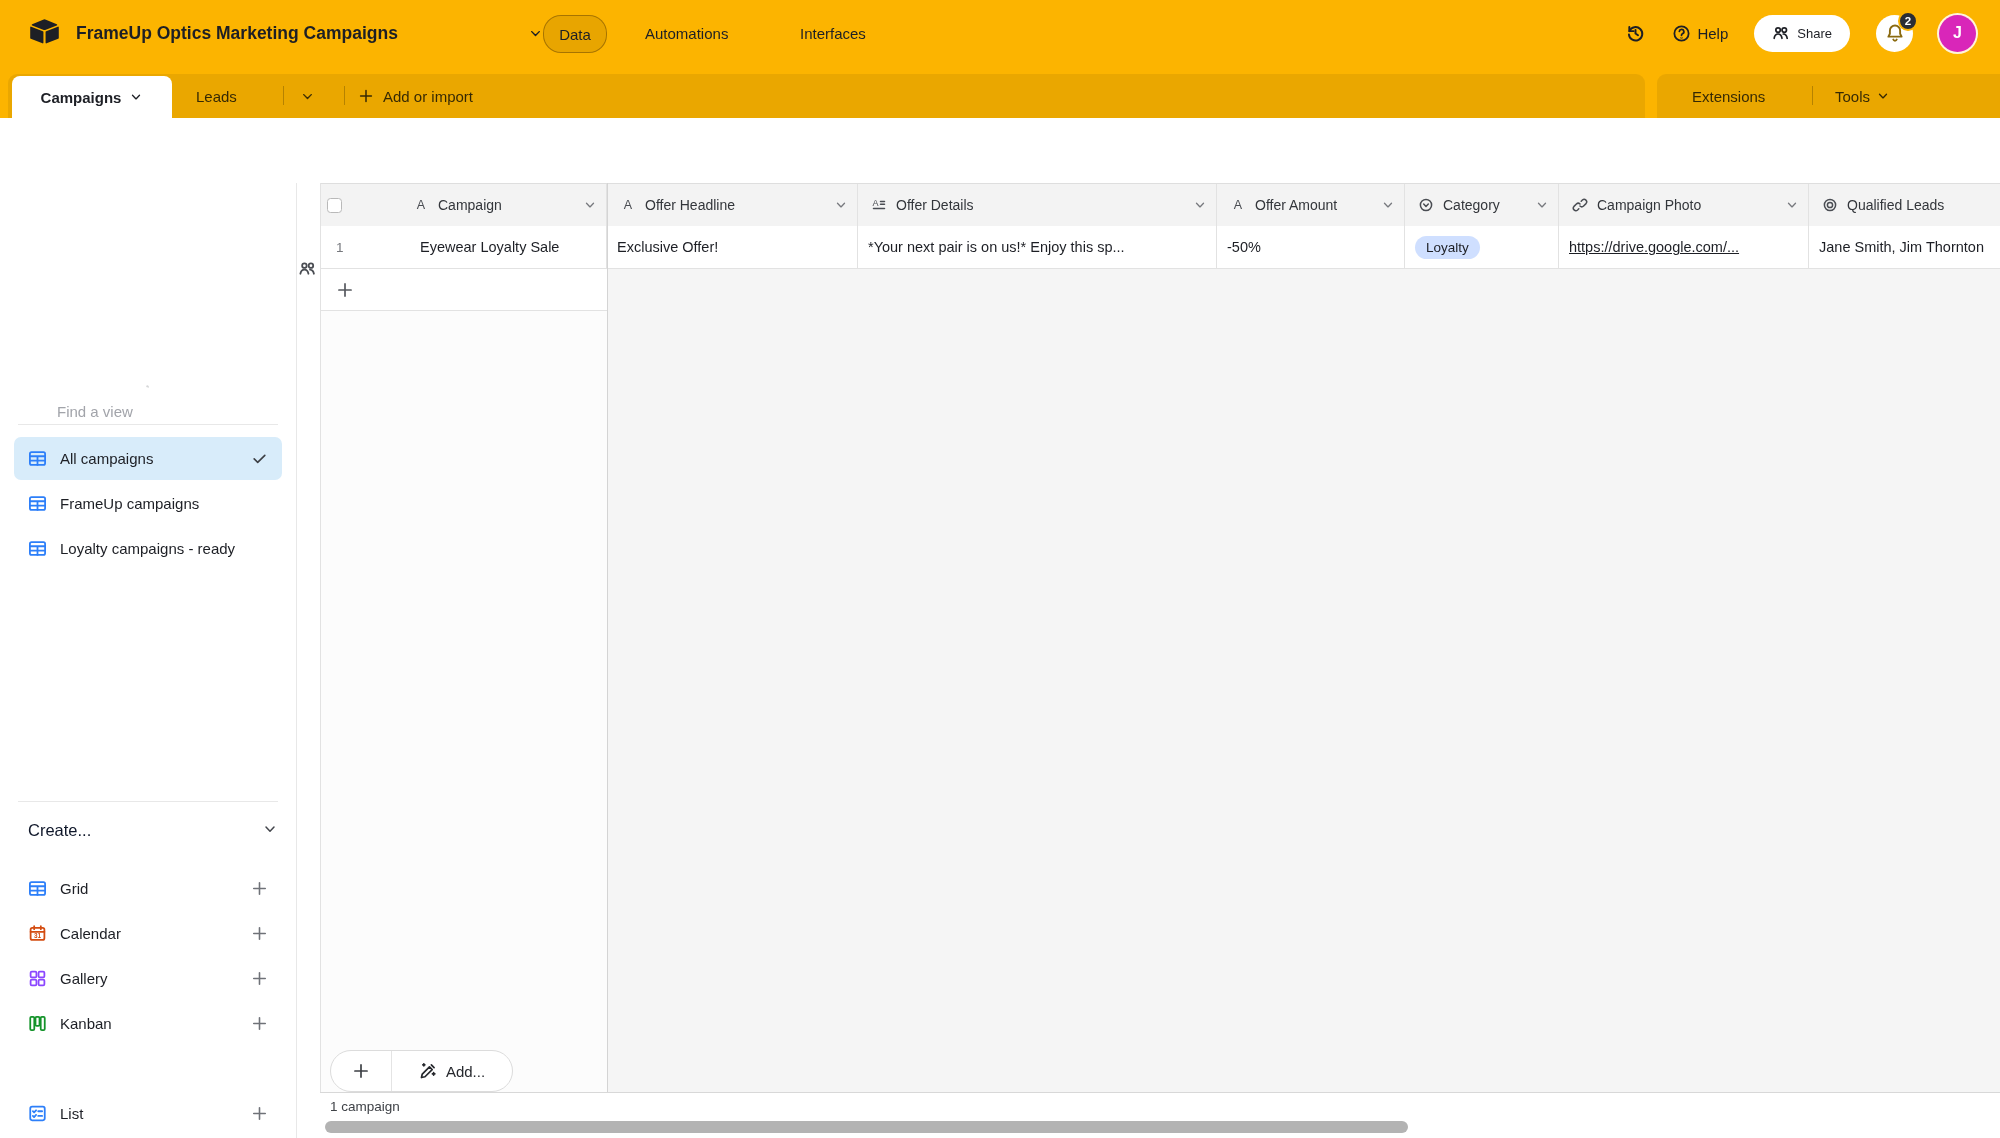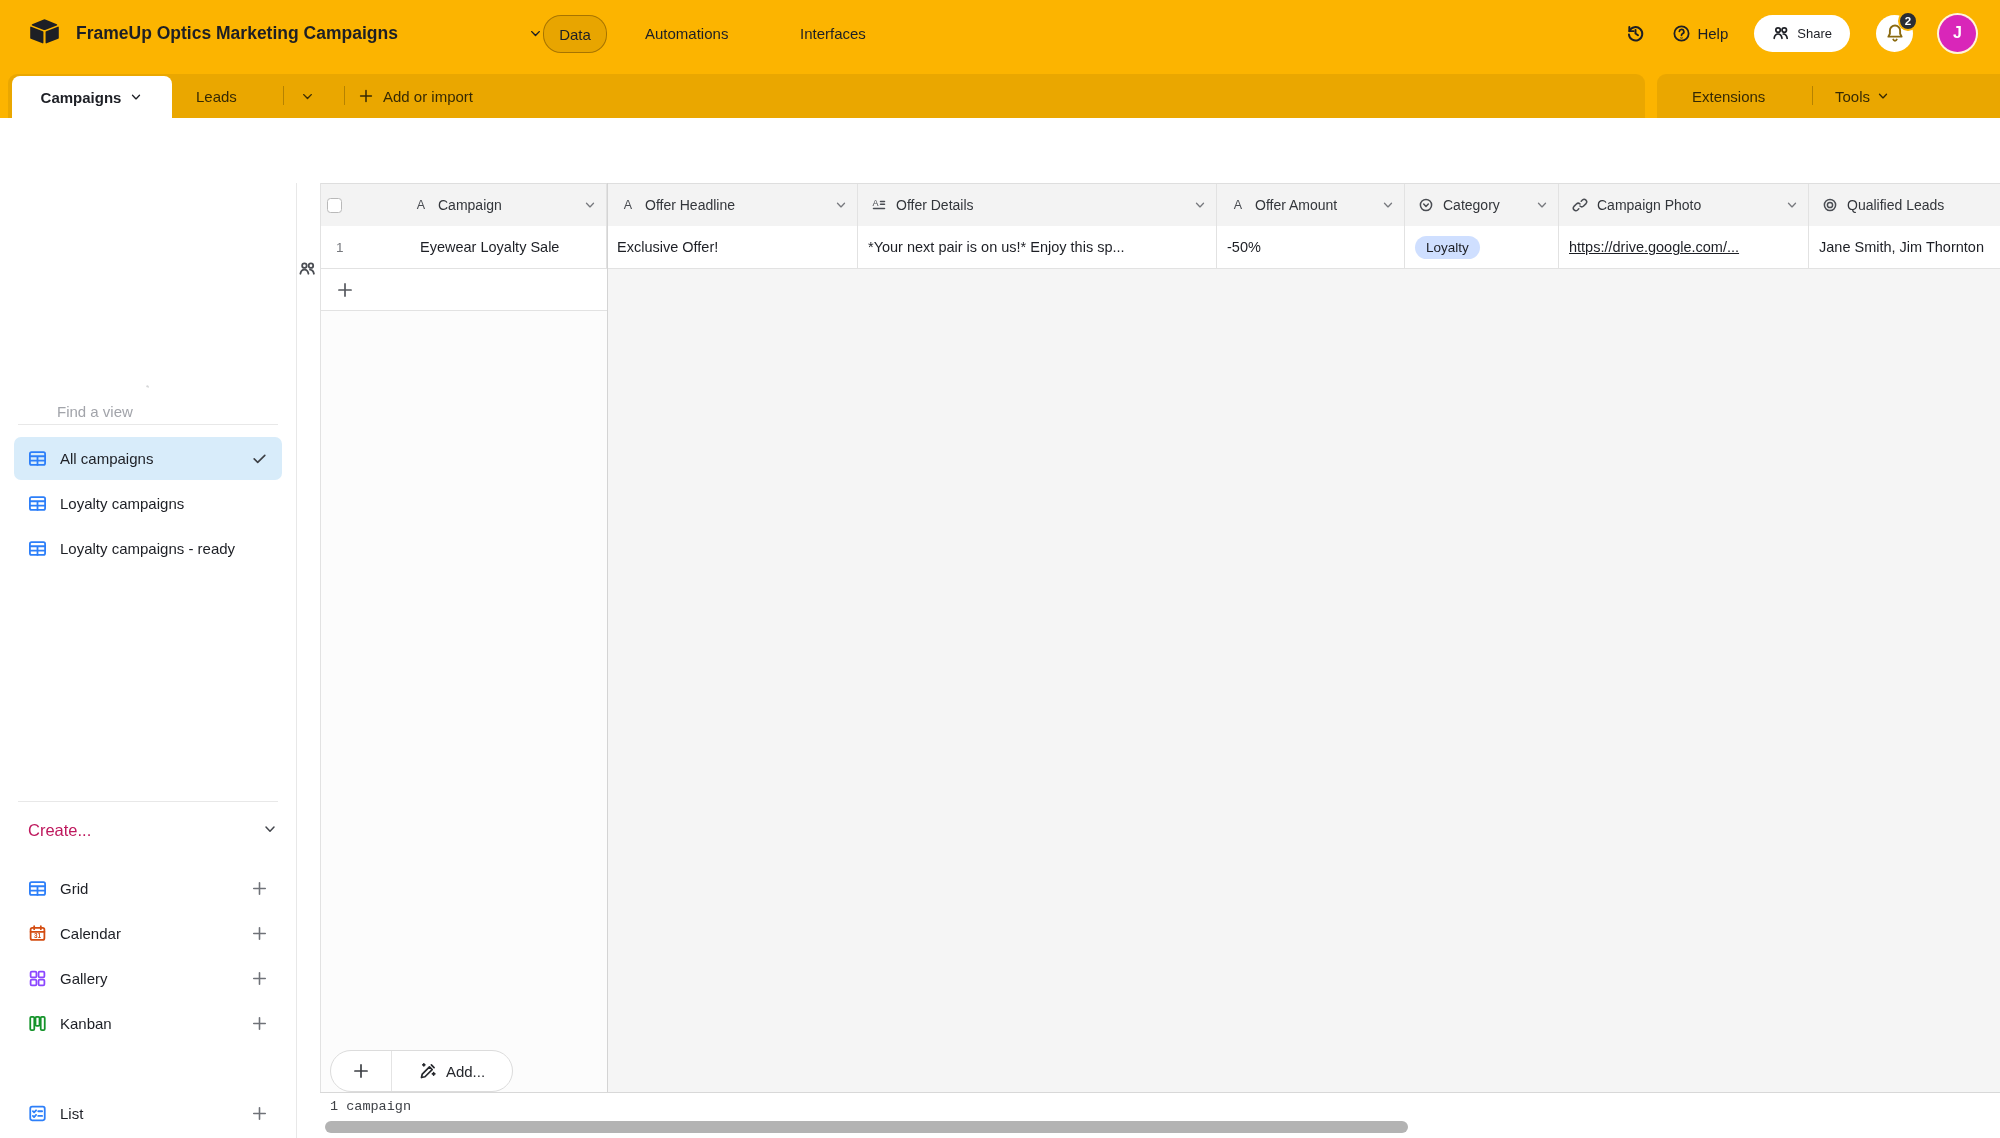--- a/index.html
+++ b/index.html
@@ -71,21 +71,21 @@
   #sidebar-border{left:296px;top:183px;width:1px;height:955px;background:#e8e8e8;}
   #view-search{left:22px;top:202px;width:250px;height:36px;display:flex;align-items:center;gap:14px;color:#9b9da3;flex-direction:column;}
   #view-search input{border:0;outline:none;font-size:15px;color:#1d1f25;width:180px;
                      font-family:"Liberation Sans",sans-serif;background:transparent;}
   #view-search input::placeholder{color:#a2a4aa;}
   .side-div{left:18px;width:260px;height:1px;background:#e8e8e8;}
   .viewitem{position:absolute;left:14px;width:268px;height:43px;border-radius:7px;display:flex;
             align-items:center;gap:13px;padding:0 14px;box-sizing:border-box;font-size:15px;}
   .viewitem.sel{background:#D8ECFA;font-weight:500;}
   .viewitem .chk{margin-left:auto;color:#3c3f44;}
-  #create-hd{left:28px;top:638px;width:250px;display:flex;align-items:flex-start;font-size:16.5px;color:#be185d;}
+  #create-hd{left:28px;top:638px;width:250px;display:flex;align-items:flex-start;font-size:16.5px;color:#0f172a;}
   #create-hd .cv{margin-left:auto;color:#43464c;}
   .citem{position:absolute;left:14px;width:268px;height:44px;display:flex;align-items:center;gap:13px;
          padding:0 14px;box-sizing:border-box;font-size:15px;}
   .citem .plus{margin-left:auto;color:#6f7278;}
   .badge-team{background:#CDE6FB;color:#1266C9;font-size:12.5px;font-weight:600;border-radius:11px;
               padding:3px 11px;margin-left:4px;}
   .ic-cal{color:#D44D12;} .ic-gal{color:#8B46FF;} .ic-kan{color:#14932A;} .ic-tml{color:#E5093C;}
   .ic-lst{color:#2D7FF9;}
 
   
@@ -113,21 +113,21 @@
   .urltext{text-decoration:underline;}
   #add-row{left:320px;top:269px;width:287px;height:42px;background:#fff;border-bottom:1px solid #e2e2e2;
            display:flex;align-items:center;padding-left:16px;box-sizing:border-box;color:#55585e;}
 
   
   #add-pill{left:330px;top:1050px;width:183px;height:42px;background:#fff;border:1px solid #dcdcdc;
             border-radius:22px;display:flex;align-items:stretch;box-sizing:border-box;overflow:hidden;}
   #add-pill .seg1{width:60px;display:flex;align-items:center;justify-content:center;color:#3c3f44;
                   border-right:1px solid #e4e4e4;}
   #add-pill .seg2{flex:1;display:flex;align-items:center;justify-content:center;gap:9px;font-size:15px;color:#26282d;}
-  #summary{left:330px;top:1099px;font-size:13.5px;color:#3f4247;font-family:Liberation Mono, monospace;}
+  #summary{left:330px;top:1099px;font-size:13.5px;color:#3f4247;}
   #hscroll-thumb{left:325px;top:1121px;width:1083px;height:12px;border-radius:6px;background:#b3b3b3;}
 </style>
 </head>
 <body>
 
 <div class="abs" id="topbar">
   <span class="abs" id="logo">
     <svg width="29" height="25" viewBox="0 0 16 14" fill="currentColor">
       <path d="M7.2.35 1.1 2.88c-.34.14-.33.62.01.75l6.12 2.43c.49.2 1.04.2 1.53 0l6.12-2.43c.34-.13.35-.61.01-.75L8.8.35a2.1 2.1 0 0 0-1.6 0z"></path>
       <path d="M8.6 7.3v5.97c0 .28.29.48.55.37l6.52-2.53c.2-.08.33-.27.33-.48V4.66c0-.28-.29-.48-.55-.37L8.93 6.82a.52.52 0 0 0-.33.48z"></path>
@@ -316,21 +316,21 @@
     <span>All campaigns</span>
     <svg class="ic chk" width="17" height="17" viewBox="0 0 16 16">
         <path d="M3 8.4l3.3 3.3L13 5"></path>
       </svg>
   </div>
   <div class="viewitem" style="top:299px">
     <svg class="ic blue" width="19" height="19" viewBox="0 0 16 16">
         <rect x="1.6" y="2.6" width="12.8" height="10.8" rx="1.4"></rect>
         <path d="M1.6 6.1h12.8M8 6.1v7.3M1.6 9.7h12.8"></path>
       </svg>
-    <span>Loyalty campaigns</span>
+    <span>FrameUp campaigns</span>
   </div>
   <div class="viewitem" style="top:344px">
     <svg class="ic blue" width="19" height="19" viewBox="0 0 16 16">
         <rect x="1.6" y="2.6" width="12.8" height="10.8" rx="1.4"></rect>
         <path d="M1.6 6.1h12.8M8 6.1v7.3M1.6 9.7h12.8"></path>
       </svg>
     <span>Loyalty campaigns - ready</span>
   </div>
 
   <div class="abs side-div" style="top:618px"></div>

